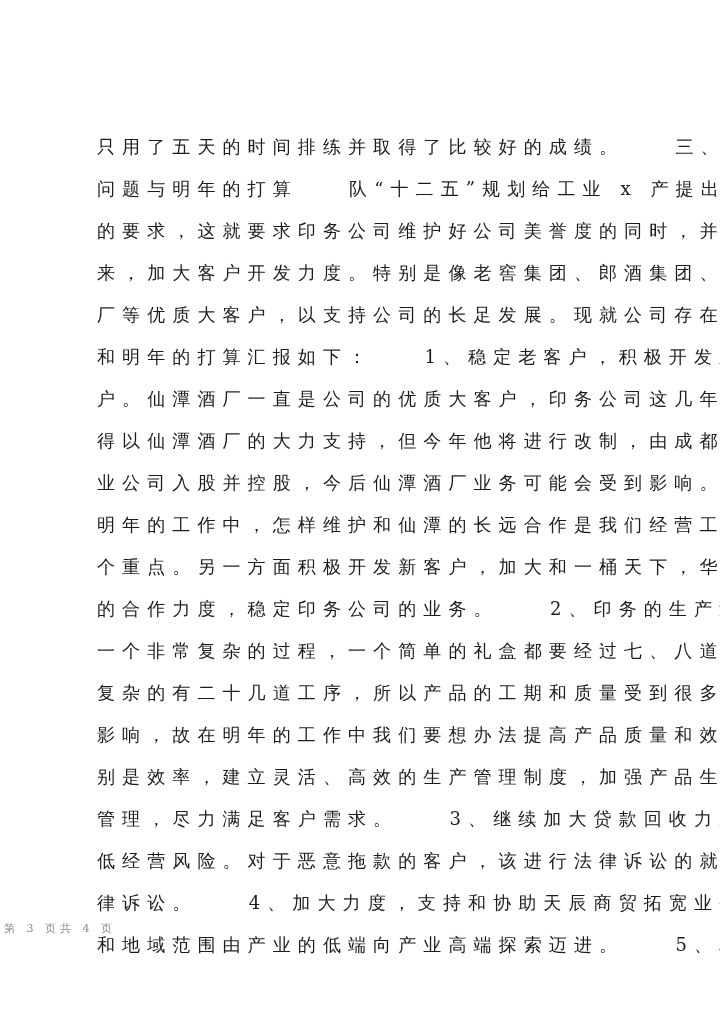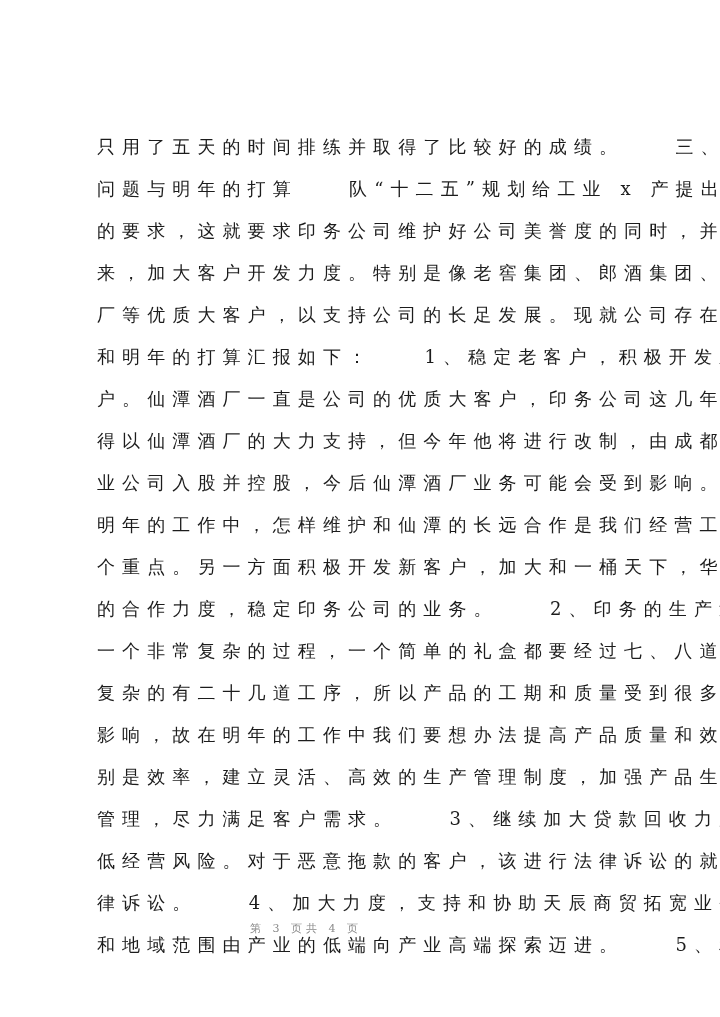--- a/index.html
+++ b/index.html
@@ -31,24 +31,23 @@
     .line {
       height: 42px;
       line-height: 42px;
       font-size: 18px;
       letter-spacing: 7.1px;
       white-space: pre;
       color: #1c1c1c;
     }
     .footer {
       position: absolute;
-      left: 12px;
+      left: 4px;
       width: 588px;
       top: 921px;
-      text-align: center;
       font-size: 11px;
       color: #8a8a8a;
       letter-spacing: 4px;
       white-space: pre;
     }
   </style>
 </head>
 <body>
 
 <div class="page">

